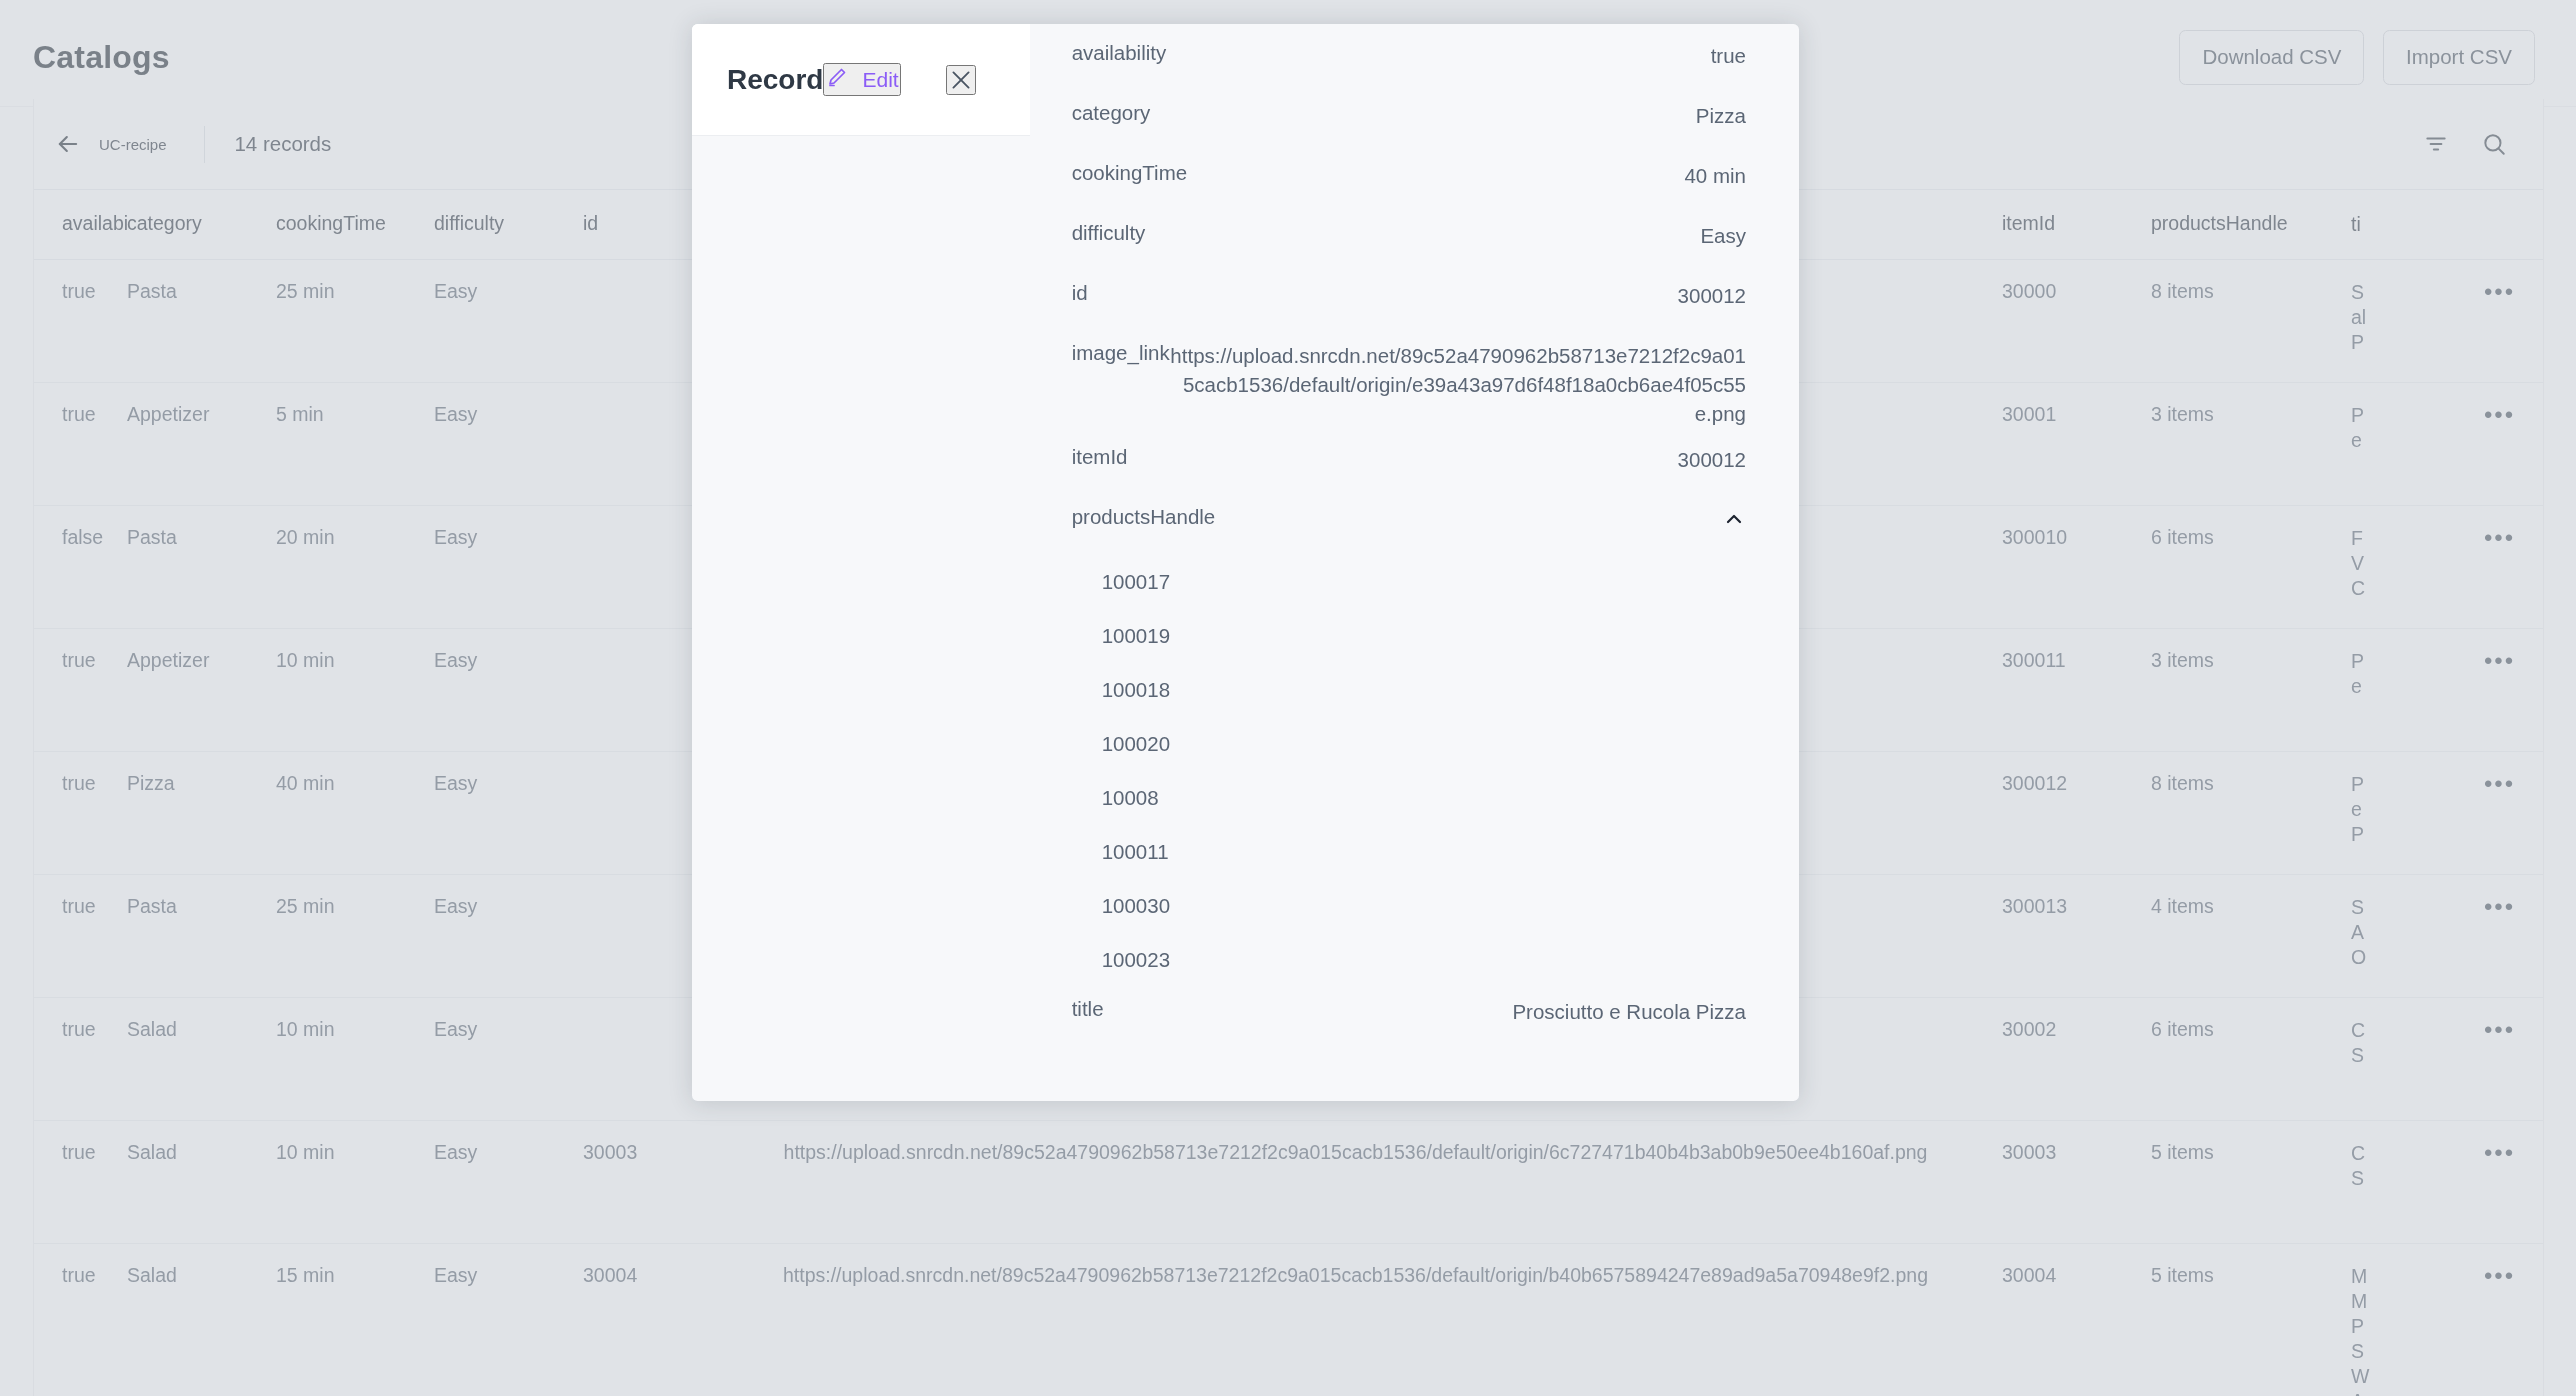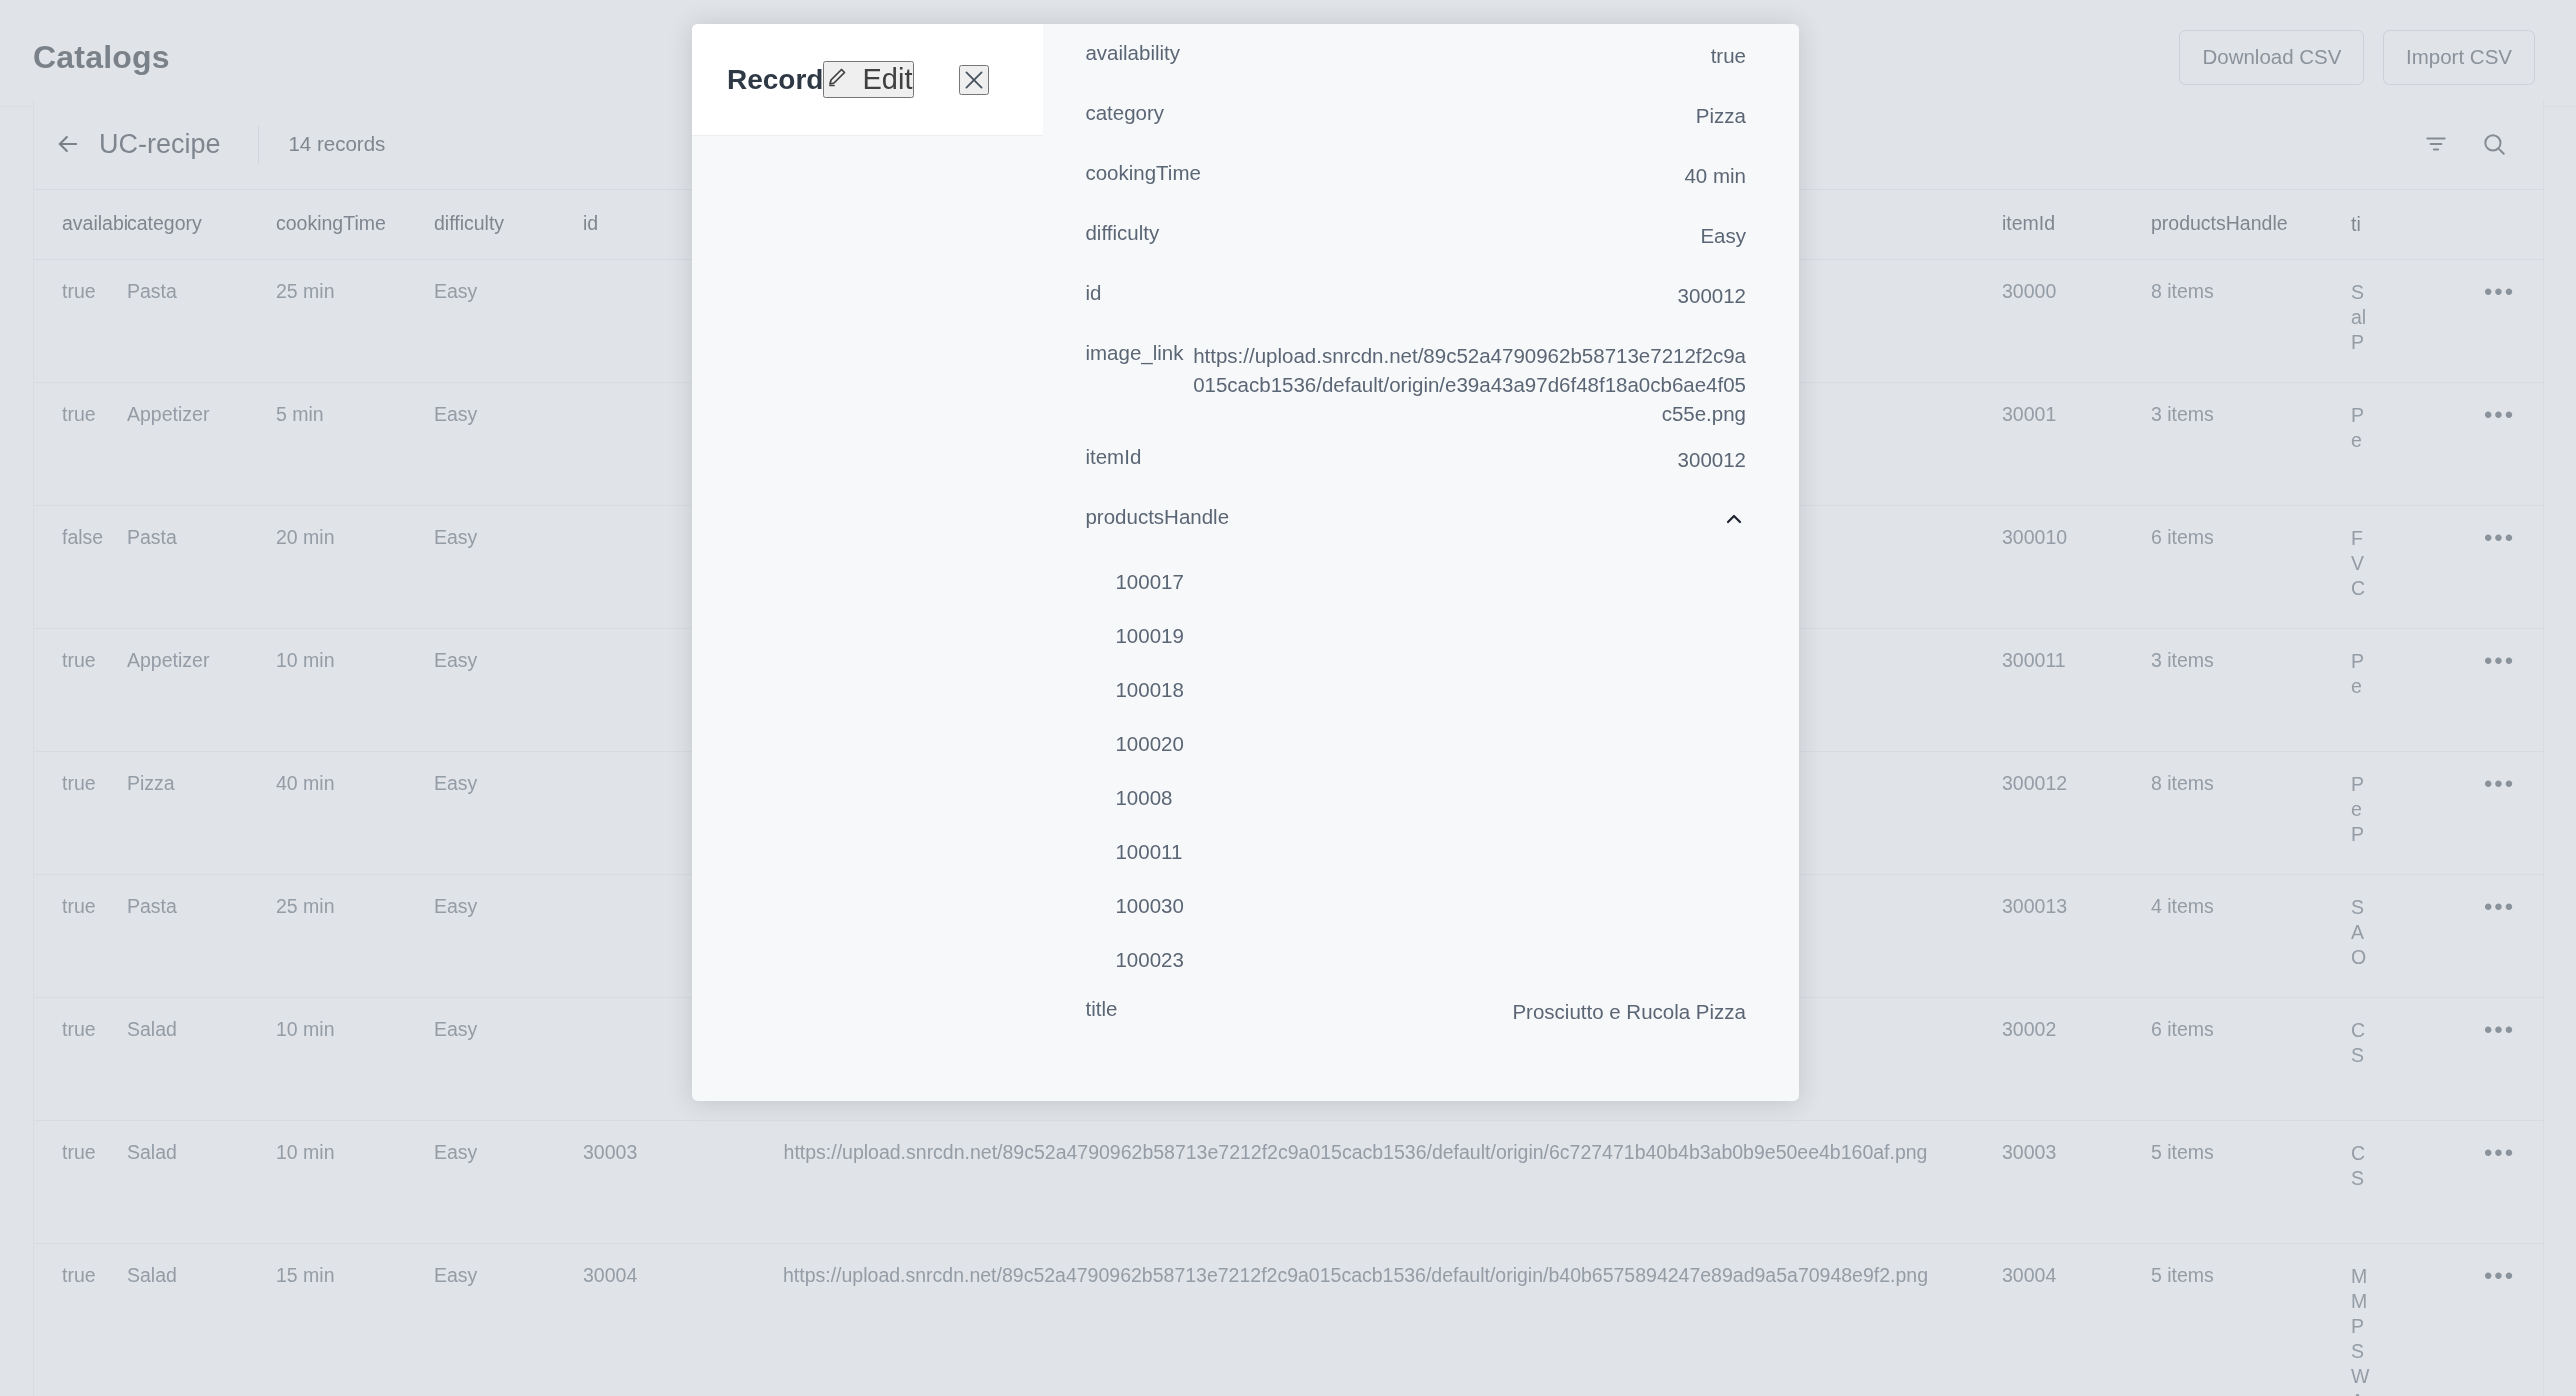--- a/index.html
+++ b/index.html
@@ -43,21 +43,21 @@
   }
   .toolbar {
     height: 91px; display: flex; align-items: center;
     padding: 0 28px 0 15px;
     border-bottom: 0.9px solid #c9ced5;
   }
   .back-arrow {
     width: 37px; height: 37px; display: flex; align-items: center; justify-content: center;
     color: #2f3945; font-size: 28px; line-height: 1;
   }
-  .crumb { font-size: 27px; color: #37414f; margin-left: 13px; white-space: nowrap; }
+  .crumb { font-size: 15px; color: #37414f; margin-left: 13px; white-space: nowrap; }
   .crumb-sep { width: 0.9px; height: 37px; background: #bfc5cd; margin: 0 30px 0 37px; }
   .record-count { font-size: 20.5px; color: #37414f; white-space: nowrap; }
   .toolbar-spacer { flex: 1; }
   .icon-btn {
     width: 43px; height: 43px; display: flex; align-items: center; justify-content: center;
     color: #414b58; margin-left: 15px;
   }
 
   
   .tbl { width: 2511px; table-layout: fixed; border-collapse: collapse; }
@@ -105,21 +105,21 @@
   }
   .modal-head {
     height: 112px; min-height: 112px;
     background: #ffffff;
     display: flex; align-items: center;
     padding: 0 54px 0 35px;
     border-bottom: 0.9px solid #eceef1;
   }
   .modal-title { font-size: 28px; font-weight: 700; color: #2f3945; }
   .modal-head-spacer { flex: 1; }
-  .edit-btn { display: flex; align-items: center; gap: 13px; color: #404040; font-size: 29px; }
+  .edit-btn { display: flex; align-items: center; gap: 13px; color: #8b5cf6; font-size: 21px; }
   .close-btn { margin-left: 45px; color: #4a5563; display: flex; align-items: center; }
 
   .modal-body { flex: 1; overflow: hidden; padding: 0 0 13px 0; }
   .rec-row {
     display: flex; align-items: flex-start;
     padding: 0 53px 0 42px;
     min-height: 60px;
   }
   .rec-key {
     font-size: 20.5px; color: #5b6675; flex: 0 0 auto;

